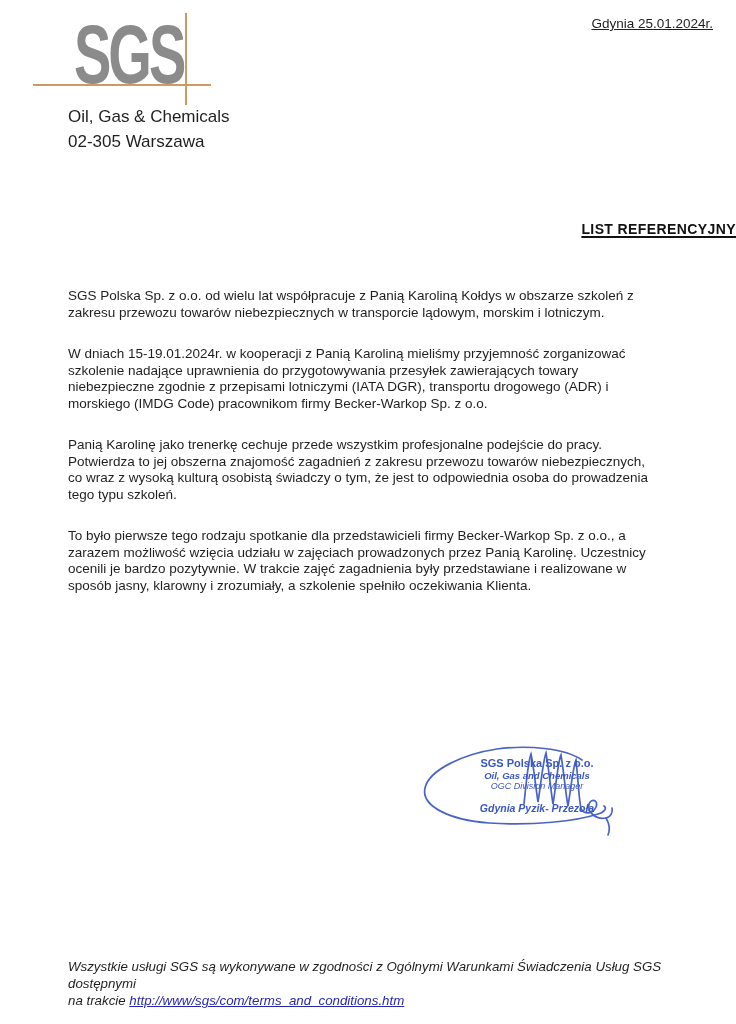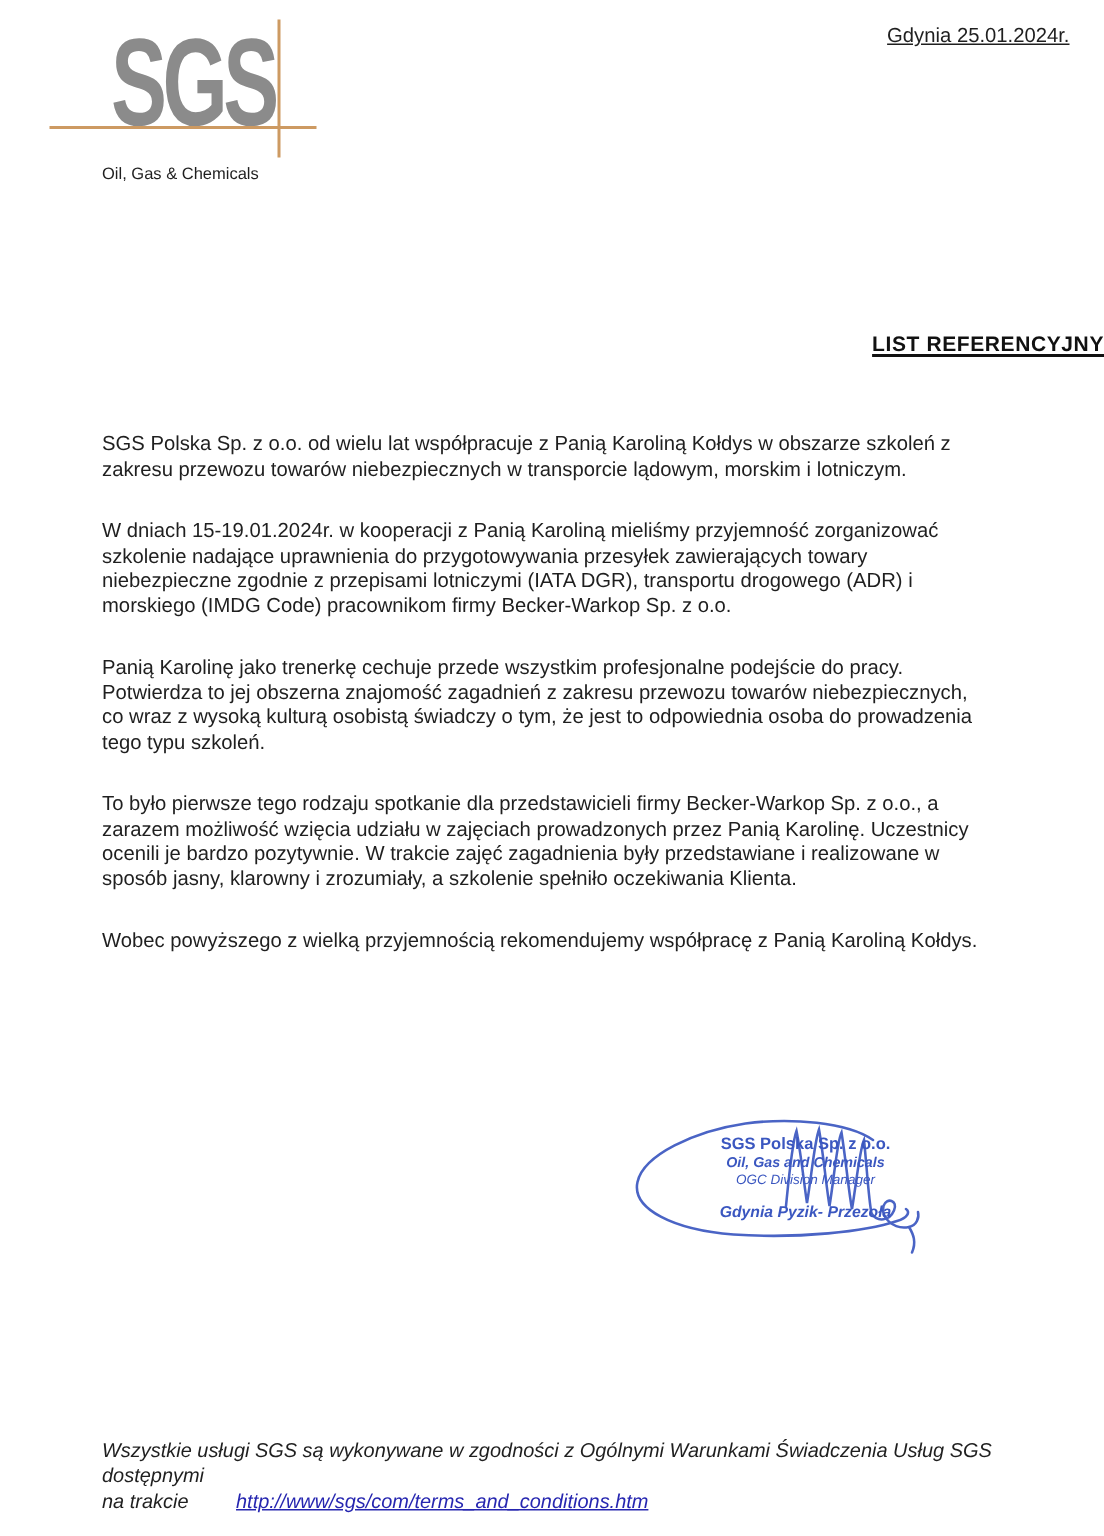--- a/index.html
+++ b/index.html
@@ -68,21 +68,21 @@
     top: 84px;
     width: 178px;
     height: 2px;
     background: #cd9a62;
   }
 
   .address {
     position: absolute;
     left: 68px;
     top: 104px;
-    font-size: 11px;
+    font-size: 17px;
     line-height: 25px;
     color: #1f1f1f;
   }
 
   
   .title {
     position: absolute;
     left: 0;
     top: 221px;
     width: 736px;
@@ -170,52 +170,51 @@
     width: 612px;
     font-size: 13.3px;
     line-height: 17px;
     color: #1f1f1f;
     font-style: italic;
   }
   .footer a {
     color: #2626b0;
     text-decoration: underline;
     cursor: pointer;
-    margin-left: 28px;
   }
 </style>
 </head>
 <body>
 
 <div class="page">
 
   <div class="date">Gdynia 25.01.2024r.</div>
 
   <div class="logo-block">
     <div class="logo-text-wrap">
       <span class="logo-text">SGS</span>
     </div>
     <div class="crosshair-v"></div>
     <div class="crosshair-h"></div>
   </div>
 
   <div class="address">
     <div>Oil, Gas &amp; Chemicals</div>
+    <div>02-305 Warszawa</div>
   </div>
 
   <div class="title">
     <span>LIST REFERENCYJNY</span>
   </div>
 
   <div class="body-text">
     <p>SGS Polska Sp. z o.o. od wielu lat współpracuje z Panią Karoliną Kołdys w obszarze szkoleń z zakresu przewozu towarów niebezpiecznych w transporcie lądowym, morskim i lotniczym.</p>
     <p>W dniach 15-19.01.2024r. w kooperacji z Panią Karoliną mieliśmy przyjemność zorganizować szkolenie nadające uprawnienia do przygotowywania przesyłek zawierających towary niebezpieczne zgodnie z przepisami lotniczymi (IATA DGR), transportu drogowego (ADR) i morskiego (IMDG Code) pracownikom firmy Becker-Warkop Sp. z o.o.</p>
     <p>Panią Karolinę jako trenerkę cechuje przede wszystkim profesjonalne podejście do pracy. Potwierdza to jej obszerna znajomość zagadnień z zakresu przewozu towarów niebezpiecznych, co wraz z wysoką kulturą osobistą świadczy o tym, że jest to odpowiednia osoba do prowadzenia tego typu szkoleń.</p>
     <p>To było pierwsze tego rodzaju spotkanie dla przedstawicieli firmy Becker-Warkop Sp. z o.o., a zarazem możliwość wzięcia udziału w zajęciach prowadzonych przez Panią Karolinę. Uczestnicy ocenili je bardzo pozytywnie. W trakcie zajęć zagadnienia były przedstawiane i realizowane w sposób jasny, klarowny i zrozumiały, a szkolenie spełniło oczekiwania Klienta.</p>
-    <p>Wobec powyższego z wielką przyjemnością rekomendujemy współpracę z Panią Karoliną Kołdys.</p>
   </div>
 
   <div class="signature-block">
     <div class="stamp">
       <div class="stamp-company">SGS Polska Sp. z o.o.</div>
       <div class="stamp-division">Oil, Gas and Chemicals</div>
       <div class="stamp-role">OGC Division Manager</div>
       <div class="stamp-name">Gdynia Pyzik- Przezoła</div>
     </div>
     <svg class="scrawl" width="210" height="95" viewBox="0 0 210 95">

